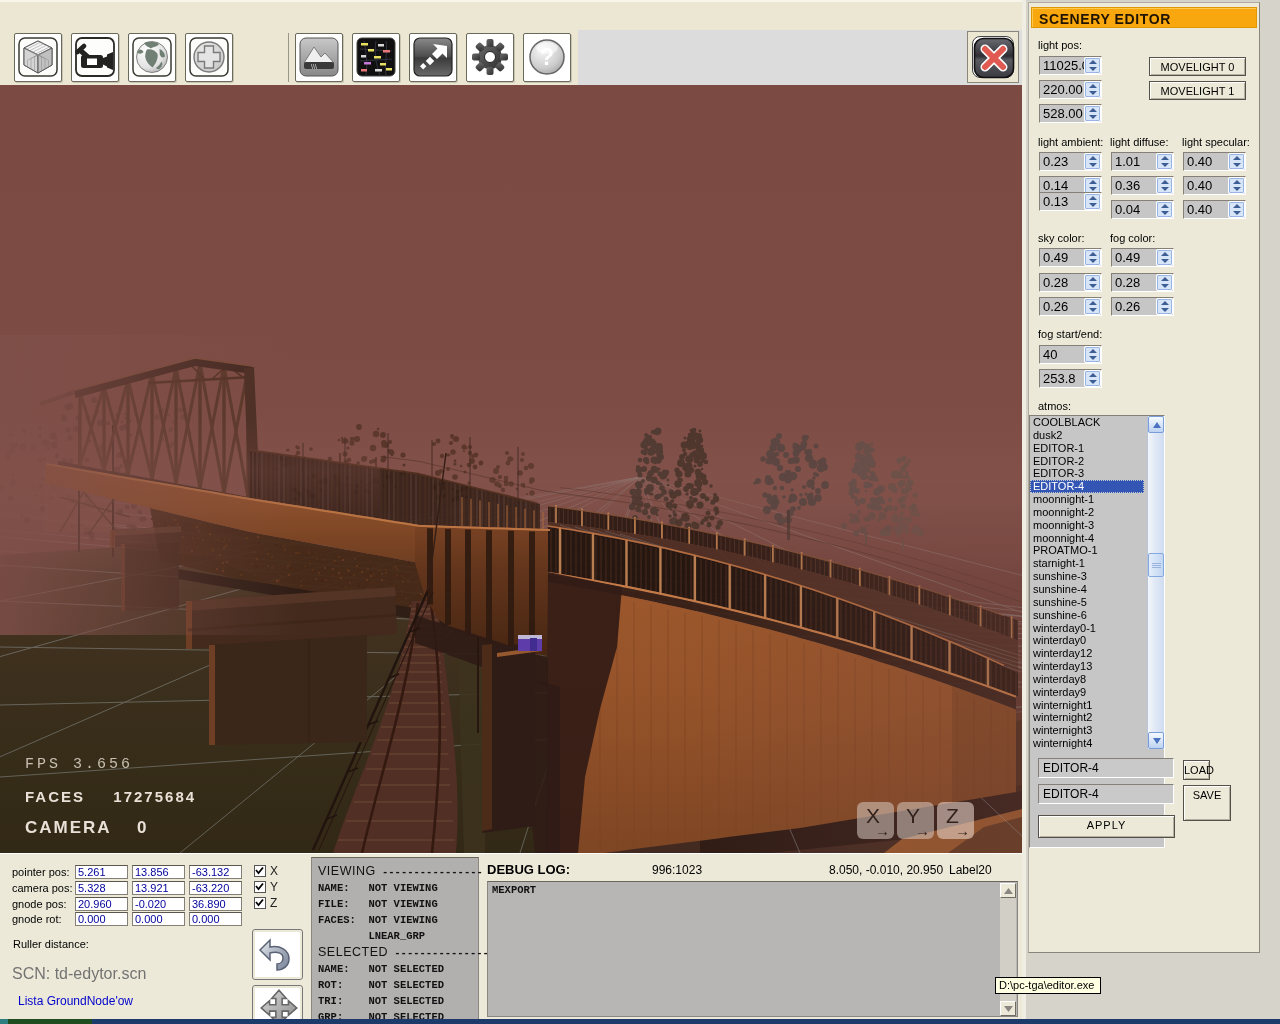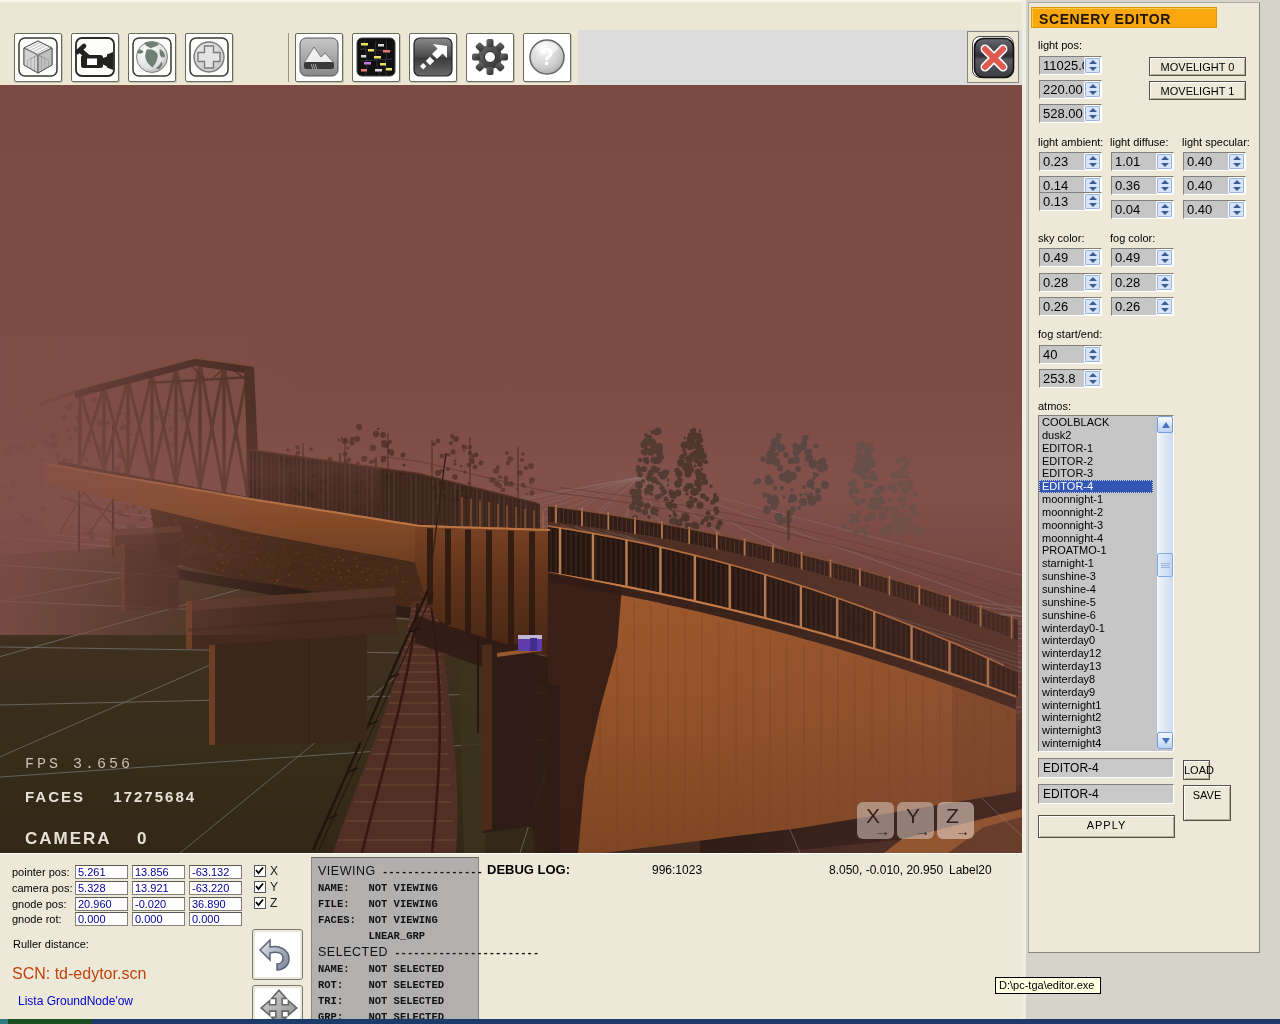--- a/index.html
+++ b/index.html
@@ -15,53 +15,53 @@
 #tbsep { position:absolute; left:288px; top:31px; width:1px; height:49px; background:#9a968a; }
 #closebtn { position:absolute; left:967px; top:29px; width:52px; height:52px; background:#ece7d2; border:1px solid #8a8678; }
 #closebtn .in { position:absolute; left:4px; top:4px; width:42px; height:42px; background:#fff; border:1px solid #444; border-radius:8px; }
 
 
 #viewport { position:absolute; left:0; top:85px; width:1022px; height:768px; overflow:hidden; background:#7b4a43; }
 #vstrip { position:absolute; left:1022px; top:0; width:4px; height:1024px; background:#f0ede2; }
 .hud { position:absolute; color:#cfc5b8; }
 #fps { left:25px; top:671px; font-family:"Liberation Mono",monospace; font-size:15px; letter-spacing:3px; color:#c9bfb2; }
 #faces { left:25px; top:703px; font-size:15px; font-weight:bold; letter-spacing:2px; word-spacing:8px; color:#e9e1d7; }
-#camera { left:25px; top:733px; font-size:17px; font-weight:bold; letter-spacing:2px; word-spacing:6px; color:#e9e1d7;margin-top:11px; }
+#camera { left:25px; top:733px; font-size:17px; font-weight:bold; letter-spacing:2px; word-spacing:6px; color:#e9e1d7; }
 .axisbtn { position:absolute; top:717px; width:37px; height:37px; background:rgba(214,200,193,0.55); border-radius:6px; }
 .axisbtn b { position:absolute; left:9px; top:2px; font-size:21px; font-weight:normal; color:#33231c; }
 .axisbtn i { position:absolute; right:4px; bottom:0px; font-style:normal; font-size:15px; font-weight:bold; color:#33231c; }
 
 
 #bottom { position:absolute; left:0; top:853px; width:1022px; height:166px; background:#ece9d8; border-top:1px solid #fff; }
 .blbl { position:absolute; font-size:11px; color:#000; }
 .bfield { position:absolute; width:53px; height:14px; background:#fff; border:1px solid #848078; border-top-color:#5a564e; font-size:11px; color:#00009c; padding:0px 0 0 2px; line-height:13px; font-family:"Liberation Sans"; }
 .cb { position:absolute; width:12px; height:12px; background:#fff; border:1px solid #555; }
 .cb svg { position:absolute; left:0px; top:0px; }
 .cblbl { position:absolute; font-size:12px; color:#222; }
-#scn { position:absolute; left:12px; top:111px; font-size:16px; color:#c2410c; }
+#scn { position:absolute; left:12px; top:111px; font-size:16px; color:#737373; }
 #lista { position:absolute; left:18px; top:140px; font-size:12px; color:#0000cc; }
 .sqbtn { position:absolute; width:51px; background:#fff; border:1px solid #777; border-radius:3px; box-shadow:inset 0 0 0 2px #ece9d8; }
 .sqbtn svg { position:absolute; left:3px; top:2px; }
 #viewpanel { position:absolute; left:311px; top:3px; width:168px; height:163px; background:#b2afaf; border:1px solid #8a8680; border-top-color:#6a665e; padding:5px 0 0 6px; white-space:pre; font-family:"Liberation Mono",monospace; font-size:10.5px; font-weight:bold; line-height:16px; color:#111; }
 .vhdr { font-family:"Liberation Sans"; font-size:12.5px; font-weight:normal; letter-spacing:0.5px; }
 #dbghdr { position:absolute; left:483px; top:3px; width:539px; height:24px; background:#ece9d8; }
 #dbghdr b { position:absolute; left:4px; top:5px; font-size:13px; }
 #dbghdr .n1 { position:absolute; left:169px; top:6px; font-size:12px; }
 #dbghdr .n2 { position:absolute; left:346px; top:6px; font-size:12px; }
 #dbghdr .n3 { position:absolute; left:466px; top:6px; font-size:12px; }
 #dbglog { position:absolute; left:487px; top:27px; width:531px; height:136px; background:#b8b5b5; border:1px solid #8a8680; border-top-color:#6a665e; }
 #dbglog .mex { position:absolute; left:4px; top:2px; font-family:"Liberation Mono",monospace; font-size:10.5px; font-weight:bold; color:#111; }
 #logsb { position:absolute; right:1px; top:1px; width:16px; height:133px; background:#d2cfc7; }
 .sbbtn { position:absolute; left:0; width:16px; height:15px; background:#ece9d8; border:1px solid #fff; border-right-color:#706c64; border-bottom-color:#706c64; }
 .sbbtn svg { position:absolute; left:3px; top:4px; }
 
 
 #rightbg { position:absolute; left:1026px; top:0; width:254px; height:1024px; background:#d6d3cb; }
 #rpanel { position:absolute; left:1028px; top:2px; width:232px; height:951px; background:#ece9d8; border:1px solid #b0aca0; border-right-color:#8a867a; border-bottom-color:#8a867a; }
-.phdr { position:absolute; left:2px; top:4px; width:186px; height:21px; background:#f8a80e; border:1px solid #e09600; box-shadow:inset 1px 1px 0 #ffc84e; font-size:14px; font-weight:bold; letter-spacing:0.6px; color:#201400; padding:3px 0 4px 7px; }
+.phdr { position:absolute; left:2px; top:4px; width:226px; height:21px; background:#f8a80e; border:1px solid #e09600; box-shadow:inset 1px 1px 0 #ffc84e; font-size:14px; font-weight:bold; letter-spacing:0.6px; color:#201400; padding:3px 0 4px 7px; }
 .plbl { position:absolute; font-size:11px; color:#000; }
 .spin { position:absolute; height:19px; background:#c6c6c6; border:1px solid #fff; border-top-color:#848078; border-left-color:#848078; }
 .spin .sv { position:absolute; left:3px; top:1px; font-size:13px; color:#000; white-space:nowrap; overflow:hidden; max-width:46px; }
 .spin .sb { position:absolute; right:1px; top:1px; width:15px; height:15px; background:#d8e4f8; border:1px solid #9ab4e4; border-radius:1px; box-shadow:0 0 0 1px #fff; }
 .spin .sb .tu { position:absolute; left:2.5px; top:1px; width:0; height:0; border-left:4px solid transparent; border-right:4px solid transparent; border-bottom:4.5px solid #3c5e94; }
 .spin .sb .td { position:absolute; left:2.5px; bottom:1px; width:0; height:0; border-left:4px solid transparent; border-right:4px solid transparent; border-top:4.5px solid #3c5e94; }
 .pbtn { position:absolute; background:#ece9d8; border:1px solid #55514a; box-shadow:inset 1px 1px 0 #fff, inset -1px -1px 0 #b4b0a0; font-size:11px; color:#000; text-align:center; padding-top:3px; }
 .pinp { position:absolute; background:#c9c9c9; border:1px solid #fff; border-top-color:#848078; border-left-color:#848078; font-size:12px; padding:2px 0 0 4px; color:#000; }
 .lbox { position:absolute; background:#c6c6c6; border:1px solid #fff; border-top-color:#848078; border-left-color:#848078; overflow:hidden; }
 .li { height:12.85px; font-size:11px; line-height:12.5px; padding-left:3px; color:#000; white-space:nowrap; }
@@ -2067,20 +2067,35 @@
 NAME:   NOT SELECTED
 ROT:    NOT SELECTED
 TRI:    NOT SELECTED
 GRP:    NOT SELECTED</div>
     <div id="dbghdr">
         <b>DEBUG LOG:</b>
         <span class="n1">996:1023</span>
         <span class="n2">8.050, -0.010, 20.950</span>
         <span class="n3">Label20</span>
       </div>
+    <div id="dbglog">
+        <div class="mex">MEXPORT</div>
+      <div id="logsb">
+        <div class="sbbtn" style="top:0">
+            <svg width="9" height="6" viewBox="0 0 9 6">
+              <polygon points="4.5,0 9,6 0,6" fill="#8a8680"></polygon>
+            </svg>
+          </div>
+        <div class="sbbtn" style="bottom:0">
+            <svg width="9" height="6" viewBox="0 0 9 6">
+              <polygon points="0,0 9,0 4.5,6" fill="#8a8680"></polygon>
+            </svg>
+          </div>
+      </div>
+    </div>
   </div>
 
   <div id="rightbg"></div>
   <div id="rpanel">
       <div class="phdr">SCENERY EDITOR</div>
       <div class="plbl" style="left:9px;top:36px">light pos:</div>
       <div class="spin" style="left:10px;top:53px;width:63px">
         <span class="sv">11025.0(</span>
         <span class="sb">
           <i class="tu"></i>
@@ -2222,21 +2237,21 @@
         </span>
       </div>
       <div class="spin" style="left:10px;top:366px;width:63px">
         <span class="sv">253.8</span>
         <span class="sb">
           <i class="tu"></i>
           <i class="td"></i>
         </span>
       </div>
       <div class="plbl" style="left:9px;top:397px">atmos:</div>
-      <div class="lbox" style="left:9px;top:412px;width:136px;height:337px">
+      <div class="lbox" style="left:0;top:412px;width:136px;height:433px">
         <div class="li ">COOLBLACK</div>
         <div class="li ">dusk2</div>
         <div class="li ">EDITOR-1</div>
         <div class="li ">EDITOR-2</div>
         <div class="li ">EDITOR-3</div>
         <div class="li sel">EDITOR-4</div>
         <div class="li ">moonnight-1</div>
         <div class="li ">moonnight-2</div>
         <div class="li ">moonnight-3</div>
         <div class="li ">moonnight-4</div>

